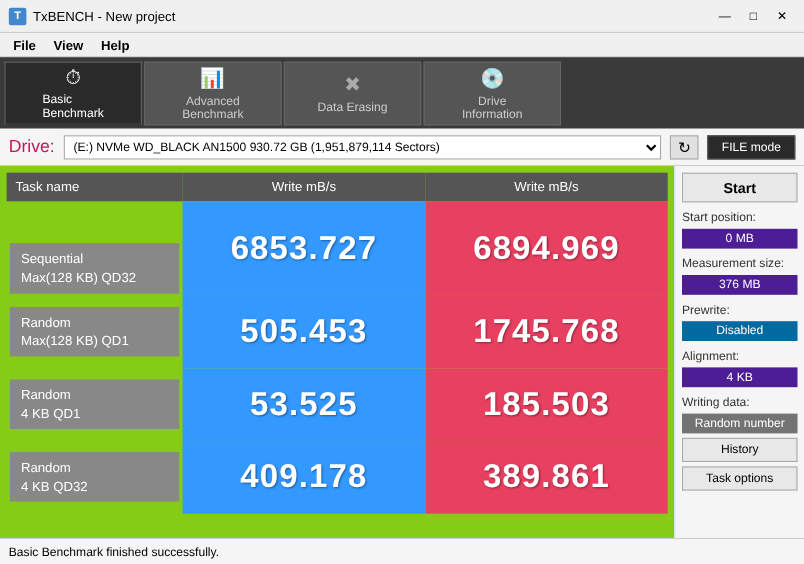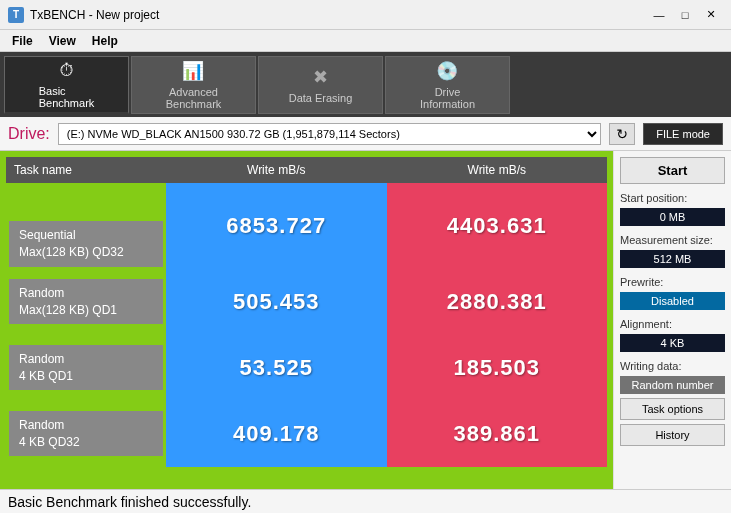--- a/index.html
+++ b/index.html
@@ -191,21 +191,21 @@
     }
     .read-cell {
       background: #3399ff;
       text-align: center;
     }
     .write-cell {
       background: #e84060;
       text-align: center;
     }
     .bench-value {
-      font-size: 22px;
+      font-size: 30px;
       font-weight: bold;
       color: white;
       text-shadow: 1px 1px 2px rgba(0,0,0,0.4);
       letter-spacing: 1px;
     }
     
     .right-panel {
       width: 118px;
       background: #f5f5f5;
       border-left: 1px solid #ddd;
@@ -229,41 +229,41 @@
       font-weight: bold;
       padding: 5px;
     }
     .right-label {
       font-size: 11px;
       color: #333;
       margin-top: 4px;
     }
     .right-value-box {
       width: 100%;
-      background: #0f172a;
+      background: #4c1d95;
       color: white;
       text-align: center;
       padding: 3px 4px;
       font-size: 11px;
     }
     .right-value-box.disabled {
       background: #0369a1;
     }
     .right-value-box.random {
       background: #737373;
     }
     
     .status-bar {
       height: 24px;
       background: #f5f5f5;
       border-top: 1px solid #ccc;
       display: flex;
       align-items: center;
       padding: 0 8px;
-      font-size: 14px;
+      font-size: 11px;
       color: #000;
     }
   </style>
 </head>
 <body>
 
 <div class="title-bar">
   <div class="title-bar-icon">
     <span>T</span>
   </div>
@@ -323,29 +323,29 @@
           <th>Write mB/s</th>
         </tr>
       </thead>
       <tbody>
         <tr class="bench-row">
           <td>
               <div class="row-label" style="white-space:pre-line;margin-top:36px;">Sequential
 Max(128 KB) QD32</div>
             </td>
           <td class="read-cell"><span class="bench-value">6853.727</span></td>
-          <td class="write-cell"><span class="bench-value">4403.631</span></td>
+          <td class="write-cell"><span class="bench-value">6894.969</span></td>
         </tr>
         <tr class="bench-row">
           <td>
               <div class="row-label" style="white-space:pre-line;">Random
 Max(128 KB) QD1</div>
             </td>
           <td class="read-cell"><span class="bench-value">505.453</span></td>
-          <td class="write-cell"><span class="bench-value">2880.381</span></td>
+          <td class="write-cell"><span class="bench-value">1745.768</span></td>
         </tr>
         <tr class="bench-row">
           <td>
               <div class="row-label" style="white-space:pre-line;">Random
 4 KB QD1</div>
             </td>
           <td class="read-cell"><span class="bench-value">53.525</span></td>
           <td class="write-cell"><span class="bench-value">185.503</span></td>
         </tr>
         <tr class="bench-row">
@@ -360,31 +360,31 @@
     </table>
   </div>
 
   <div class="right-panel">
     <button class="right-btn start">Start</button>
 
     <div class="right-label">Start position:</div>
     <div class="right-value-box">0 MB</div>
 
     <div class="right-label">Measurement size:</div>
-    <div class="right-value-box">512 MB</div>
+    <div class="right-value-box">376 MB</div>
 
     <div class="right-label">Prewrite:</div>
     <div class="right-value-box disabled">Disabled</div>
 
     <div class="right-label">Alignment:</div>
     <div class="right-value-box">4 KB</div>
 
     <div class="right-label">Writing data:</div>
     <div class="right-value-box random">Random number</div>
 
+    <button class="right-btn">History</button>
     <button class="right-btn">Task options</button>
-    <button class="right-btn">History</button>
   </div>
 </div>
 
 <div class="status-bar">
   <span>Basic Benchmark finished successfully.</span>
 </div>
 
 </body></html>

